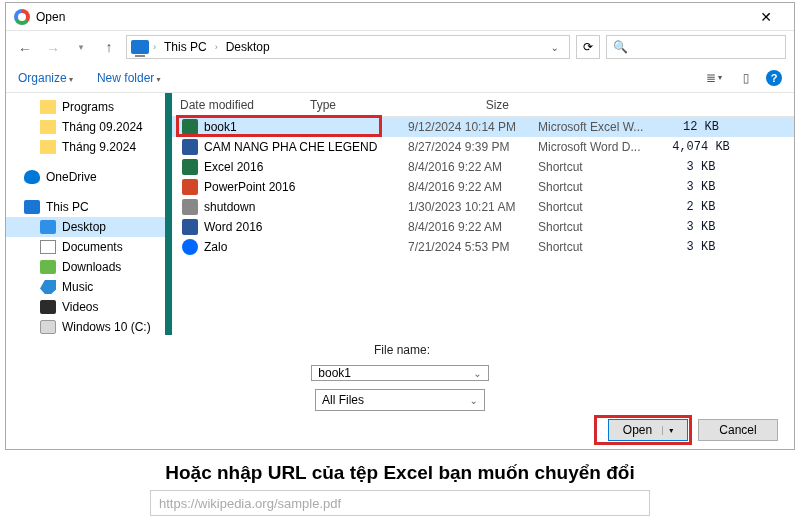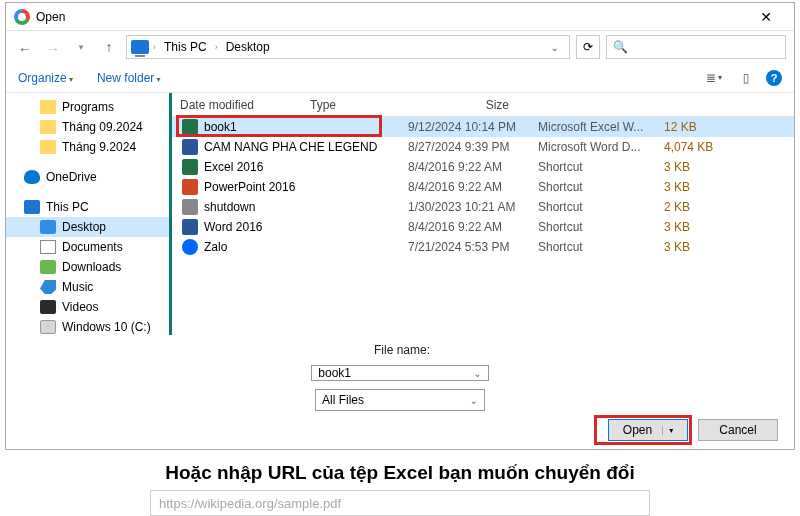--- a/index.html
+++ b/index.html
@@ -28,21 +28,21 @@
 .search .mag { color: #888; }
 
 .toolbar { height: 30px; display: flex; align-items: center; padding: 0 12px; gap: 24px; border-bottom: 1px solid #e5e5e5; }
 .toolbar .link { color: #1565c0; cursor: pointer; font-size: 12px; }
 .toolbar .link::after { content: " ▾"; font-size: 8px; color: #666; }
 .toolbar .right { margin-left: auto; display: flex; gap: 8px; align-items: center; }
 .view-btn { width: 24px; height: 22px; display: flex; align-items: center; justify-content: center; cursor: pointer; color: #555; }
 .help { width: 16px; height: 16px; border-radius: 50%; background: #0078d7; color: #fff; display: flex; align-items: center; justify-content: center; font-size: 11px; font-weight: bold; cursor: pointer; }
 
 .body { flex: 1; display: flex; overflow: hidden; }
-.tree { width: 166px; border-right: 3px solid #0f766e; padding: 4px 0; overflow-y: auto; }
+.tree { width: 166px; border-right: 7px solid #0f766e; padding: 4px 0; overflow-y: auto; }
 .tree-item { display: flex; align-items: center; height: 20px; padding: 0 6px 0 18px; gap: 6px; cursor: pointer; }
 .tree-item.sel { background: #cce8ff; }
 .tree-item.indent { padding-left: 34px; }
 .tree-item .ticon { width: 16px; height: 14px; flex-shrink: 0; }
 .ticon.folder { background: #ffd968; border-radius: 1px; }
 .ticon.onedrive { background: #0078d7; border-radius: 50% 50% 40% 40%; }
 .ticon.pc { background: #1976d2; border-radius: 2px; }
 .ticon.desktop { background: #3090e8; border-radius: 2px; }
 .ticon.doc { background: #fff; border: 1px solid #888; }
 .ticon.download { background: #69b84a; border-radius: 2px; }
@@ -66,21 +66,21 @@
 .row .ficon { width: 16px; height: 16px; margin: 0 6px 0 10px; flex-shrink: 0; border-radius: 2px; }
 .ficon.xls { background: #217346; }
 .ficon.docx { background: #2b579a; }
 .ficon.ppt { background: #d24726; }
 .ficon.exe { background: #888; }
 .ficon.zalo { background: #0068ff; border-radius: 50%; }
 .row .cell { overflow: hidden; white-space: nowrap; text-overflow: ellipsis; }
 .row .cell.name { width: 196px; }
 .row .cell.date { width: 130px; color: #555; padding: 0 8px; }
 .row .cell.type { width: 126px; color: #555; padding: 0 8px; }
-.row .cell.size { width: 90px; text-align: left; color: #a16207; padding: 0 8px; }
+.row .cell.size { width: 90px; text-align: center; color: #0f172a; padding: 0 8px; font-family: Liberation Mono, monospace; }
 .highlight-box { position: absolute; border: 3px solid #d62828; pointer-events: none; }
 
 .bottom { padding: 8px 12px; display: flex; flex-direction: column; gap: 8px; }
 .filerow { display: flex; align-items: center; gap: 8px; flex-direction: column; }
 .filerow .lbl { width: 60px; text-align: right; color: #222; }
 .filerow .fname { flex: 1; height: 22px; border: 1px solid #999; display: flex; align-items: center; padding: 0 6px; }
 .filerow .fname input { border: none; outline: none; flex: 1; font-size: 12px; }
 .filerow .filter { width: 170px; height: 22px; border: 1px solid #999; display: flex; align-items: center; padding: 0 6px; justify-content: space-between; cursor: pointer; }
 .btnrow { display: flex; justify-content: flex-end; gap: 10px; padding-right: 4px; position: relative; }
 .btn { width: 80px; height: 22px; border: 1px solid #adadad; background: #e1e1e1; display: flex; align-items: center; justify-content: center; cursor: pointer; font-size: 12px; }

